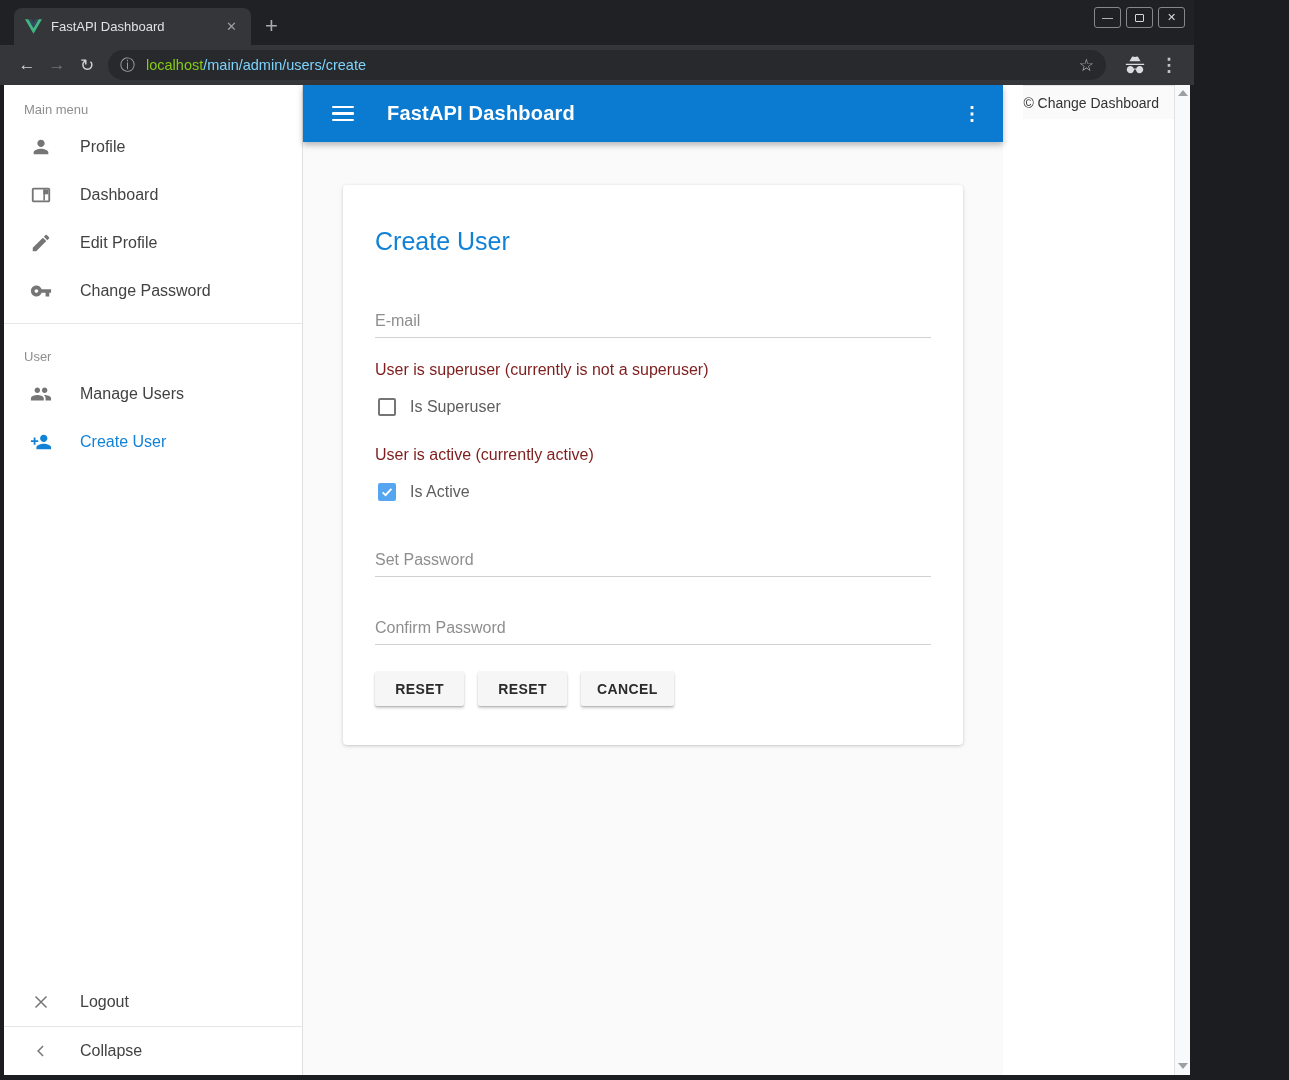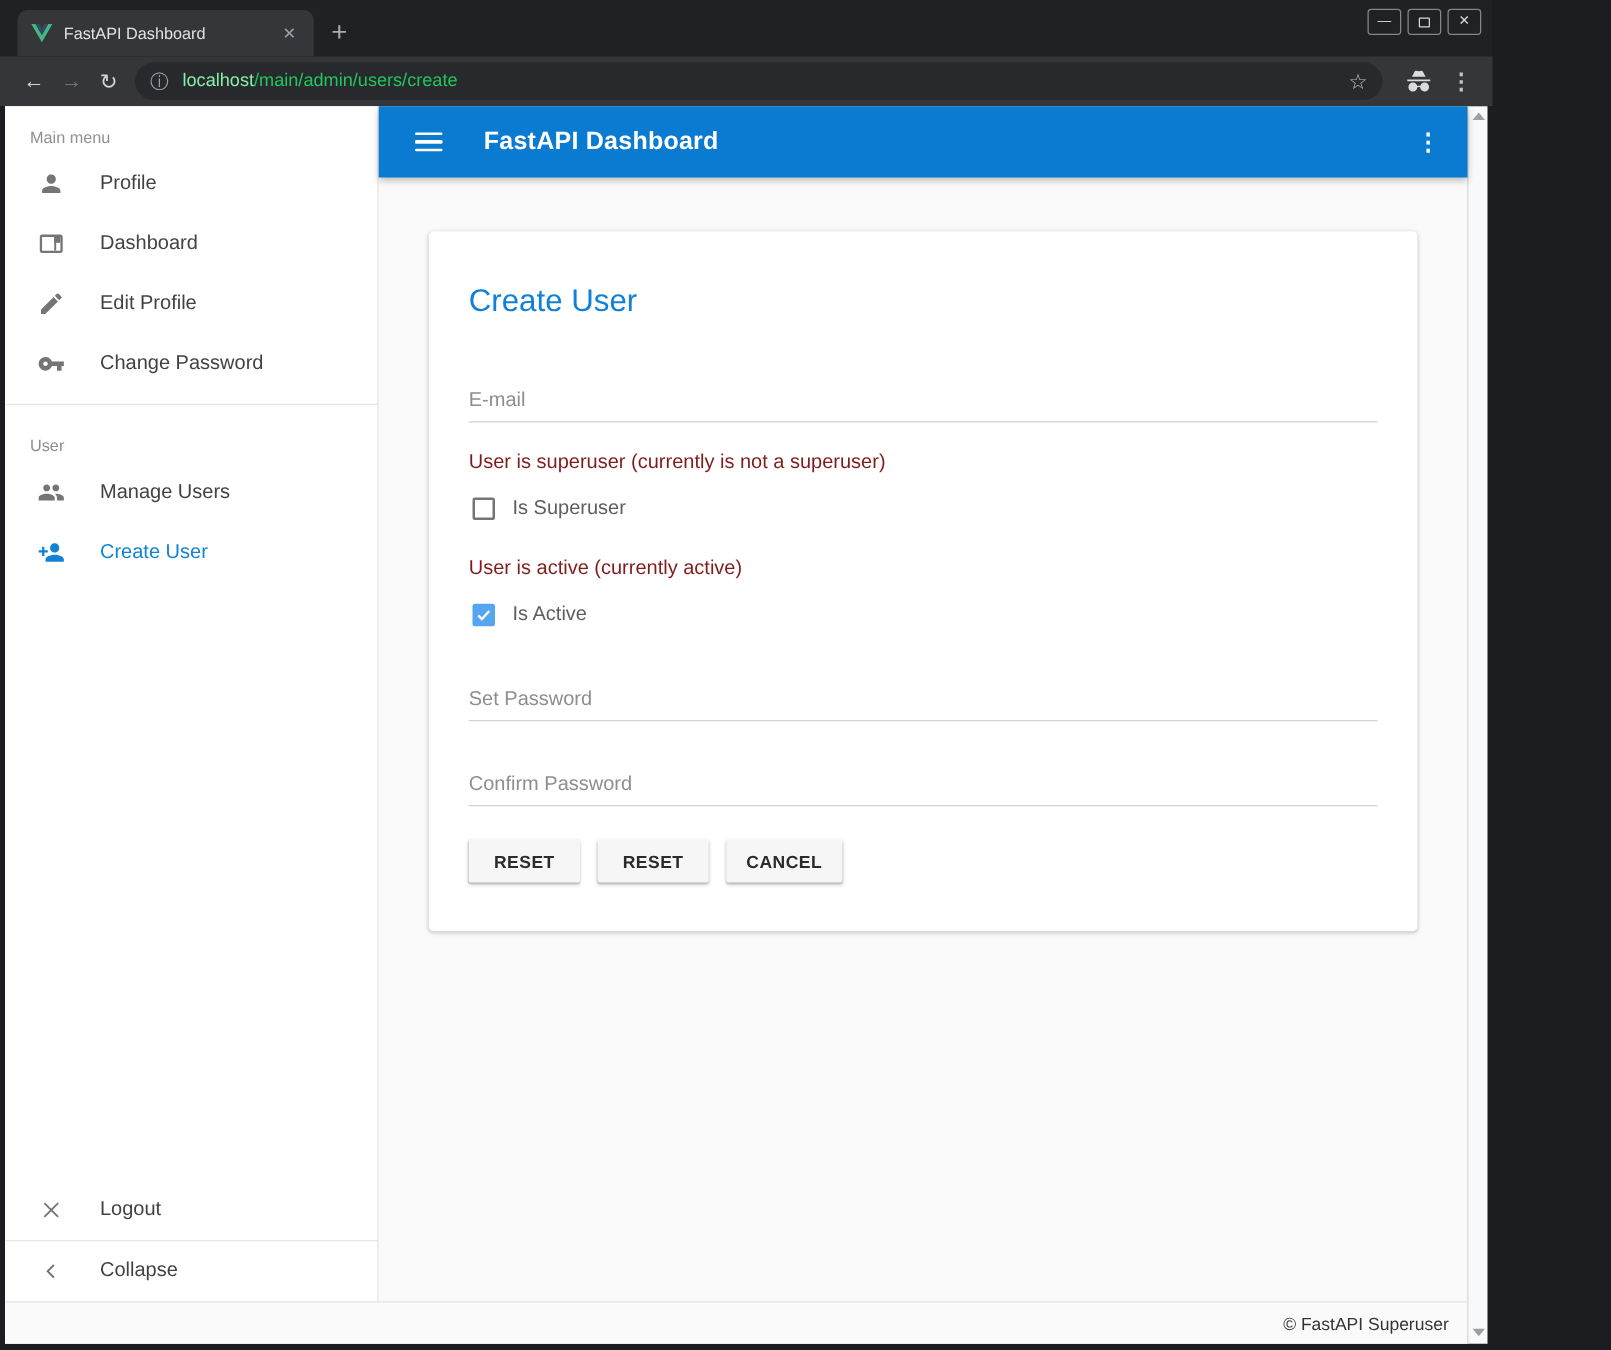--- a/index.html
+++ b/index.html
@@ -21,29 +21,29 @@
              display:flex; align-items:center; justify-content:center; font-size:11px; line-height:1; }
   .max-glyph { width:9px; height:8px; border:1.5px solid #d6d8da; border-radius:1px; }
 
   .toolbar { height:40px; background:#35363a; display:flex; align-items:center; padding:0 10px 0 12px; flex:none; }
   .nav-ic { width:30px; text-align:center; font-size:17px; color:#d0d2d4; flex:none; }
   .nav-ic.disabled { color:#6f7276; }
   .omnibox { flex:1; height:30px; background:#28292c; border-radius:15px; margin:0 10px 0 6px;
              display:flex; align-items:center; padding:0 12px; min-width:0; }
   .info-ic { color:#9aa0a6; font-size:15px; flex:none; }
   .url { margin-left:11px; font-size:14.5px; flex:1; white-space:nowrap; overflow:hidden; }
-  .url .host { color:#86efac; }
-  .url .path { color:#22c55e; }
+  .url .host { color:#84cc16; }
+  .url .path { color:#7dd3fc; }
   .star-ic { color:#c0c3c7; font-size:17px; flex:none; }
   .incog-ic { width:22px; height:22px; margin:0 8px; flex:none; }
   .kebab-ic { color:#c0c3c7; font-size:18px; letter-spacing:0; margin:0 6px 0 6px; flex:none; font-weight:bold;}
 
   
   .frame { flex:1; display:flex; padding:0 4px 5px; background:#1c1d20; min-height:0; }
-  .viewport { flex:1; display:flex; flex-direction:column; min-width:0; background:#fff; }
+  .viewport { flex:1; display:flex; flex-direction:row; min-width:0; background:#fff;gap:20px; }
   .app-row { flex:1; display:flex; min-height:0; }
 
   
   .sidebar { width:299px; flex:none; background:#fff; border-right:1px solid #e0e0e0;
              display:flex; flex-direction:column; }
   .section-label { font-size:13px; color:#8f8f8f; padding:17px 0 6px 20px; }
   .side-item { height:48px; display:flex; align-items:center; padding-left:25px; cursor:default; }
   .side-item .ic { width:24px; height:24px; flex:none; display:flex; align-items:center; justify-content:center; }
   .side-item .lbl { margin-left:27px; font-size:16px; color:#424242; }
   .side-item.active .lbl { color:#1282d7; }
@@ -275,21 +275,21 @@
                 <button class="btn">RESET</button>
                 <button class="btn">RESET</button>
                 <button class="btn">CANCEL</button>
               </div>
             </div>
           </div>
         </div>
       </div>
 
       <div class="page-footer">
-        <span class="copyright">© FastAPI Superuser</span>
+        <span class="copyright">© Change Dashboard</span>
       </div>
     </div>
 
     <div class="scrollcol">
       <span class="arrow-up"></span>
       <span class="arrow-down"></span>
     </div>
   </div>
 
 </div>

